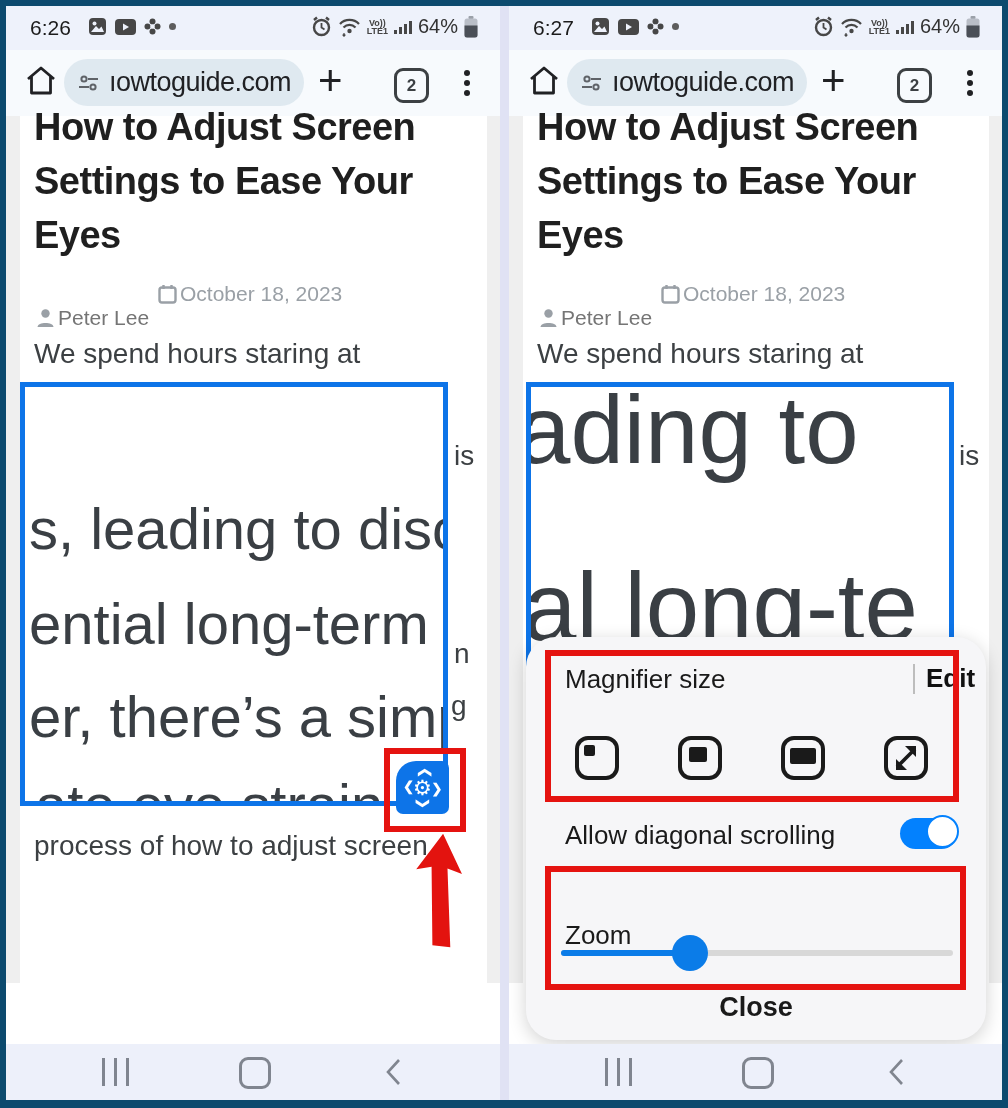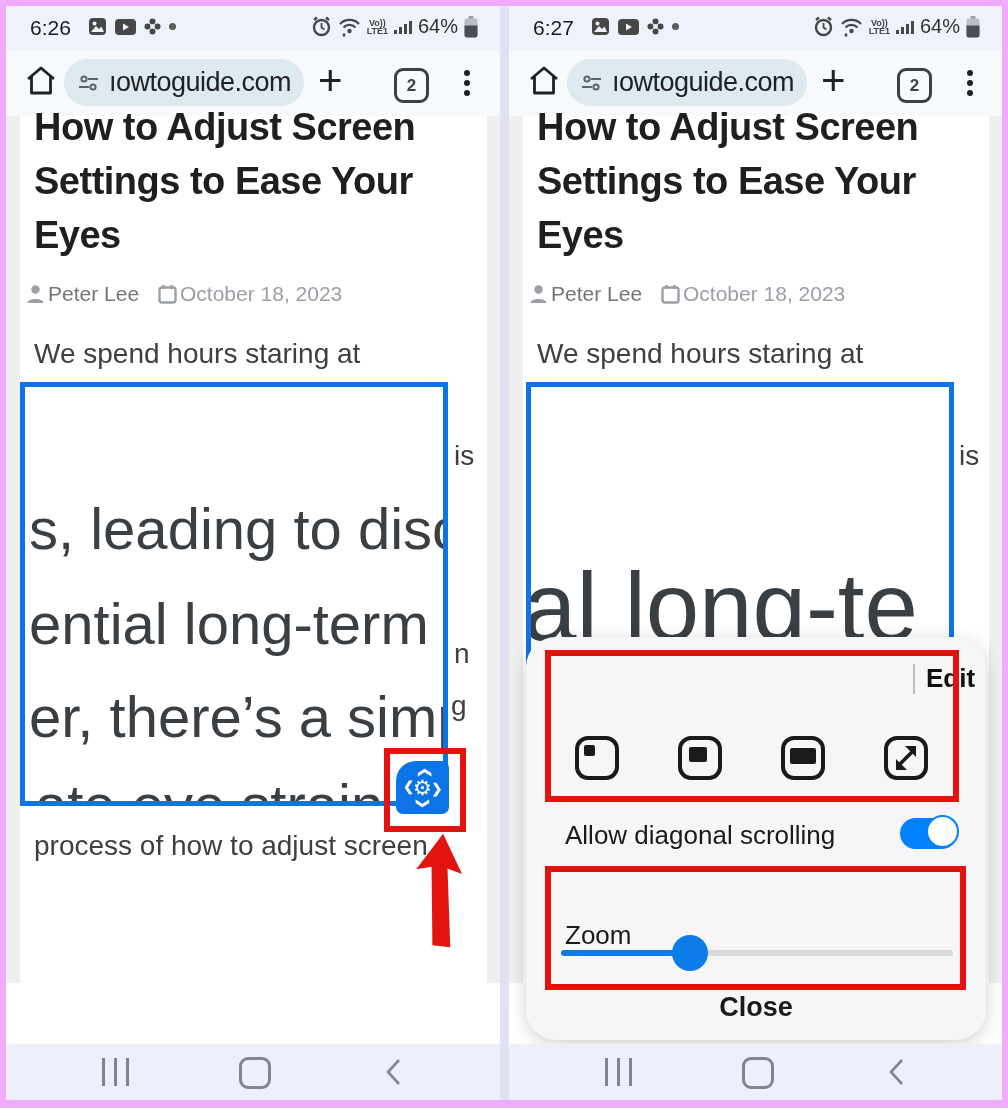--- a/index.html
+++ b/index.html
@@ -1,16 +1,16 @@
 <!DOCTYPE html>
 <html><head>
 <meta charset="utf-8">
 <style>
   html,body{margin:0;padding:0;background:#000;}
-  .canvas{position:relative;width:1008px;height:1108px;background:#f0abfc;overflow:hidden;
+  .canvas{position:relative;width:1008px;height:1108px;background:#0c4a6e;overflow:hidden;
           font-family:"Liberation Sans", sans-serif;}
   .phone{position:absolute;top:6px;height:1094px;width:493px;background:#fff;overflow:hidden;}
   .phone.left{left:6px;width:494px;}
   .phone.right{left:509px;}
   .divider{position:absolute;top:6px;left:500px;width:9px;height:1094px;background:#e0e2f4;}
 
   
   .statusbar{position:absolute;left:0;top:0;right:0;height:44px;background:#eef2fb;}
   .sb-time{position:absolute;left:24px;top:10px;font-size:21px;color:#1b1b1b;}
   .sb-lefticons{position:absolute;left:82px;top:11px;display:flex;align-items:center;gap:8px;}
@@ -30,21 +30,21 @@
            border-radius:9px;display:flex;align-items:center;justify-content:center;
            font-size:17px;font-weight:bold;color:#3c4043;}
   .kebab{position:absolute;left:458px;top:16px;width:6px;}
   .kebab i{display:block;width:6px;height:6px;border-radius:50%;background:#202124;margin:4px 0;}
 
   
   .gutter{position:absolute;top:110px;width:14px;height:867px;background:#efefef;}
   .gutter.gl{left:0;} .gutter.gr{right:0;width:13px;}
   .title-line{position:absolute;left:28px;font-size:38px;font-weight:bold;color:#1f1f1f;letter-spacing:-0.5px;}
   .meta{position:absolute;top:276px;font-size:21px;color:#8a8a8a;display:flex;align-items:center;}
-  .meta.author{left:20px;color:#757575;}
+  .meta.author{left:30px;color:#757575;margin-top:24px;}
   .meta.date{left:152px;color:#9aa0a6;}
   .intro{position:absolute;left:28px;top:332px;font-size:28px;color:#3c4043;}
   .bodyline{position:absolute;left:28px;font-size:28px;color:#3c4043;white-space:nowrap;}
   .frag{position:absolute;font-size:28px;color:#3c4043;}
 
   
   .maglens{position:absolute;border:5px solid #0d74e8;background:#fff;overflow:hidden;box-sizing:border-box;}
   .magline{position:absolute;white-space:nowrap;color:#3a3f44;}
   .phone.left .magline{font-size:58px;}
   .phone.right .magline{font-size:96px;}
@@ -381,26 +381,28 @@
             <line x1="5.5" y1="1" x2="5.5" y2="5" stroke="#9aa0a6" stroke-width="2.4"></line>
             <line x1="13.5" y1="1" x2="13.5" y2="5" stroke="#9aa0a6" stroke-width="2.4"></line>
           </svg>
         </span>
       <span>October 18, 2023</span>
     </div>
 
     <div class="intro">We spend hours staring at</div>
 
     <div class="maglens" style="left:17px;top:376px;width:428px;height:424px;">
+      <div class="magline" style="left:-14px;top:-12px;">ading to</div>
       <div class="magline" style="left:-8px;top:165px;">al long-te</div>
     </div>
     <div class="frag" style="left:450px;top:434px;">is</div>
 
     <div class="panel"></div>
 
+    <div class="panel-label" style="left:56px;top:658px;">Magnifier size</div>
     <div class="vdiv" style="left:404px;top:658px;"></div>
     <div class="panel-edit" style="left:417px;top:657px;">Edit</div>
 
     <div class="sizeicons">
       <span>
           <svg width="48" height="48" viewBox="0 0 48 48">
             <rect x="4" y="4" width="40" height="40" rx="11" fill="none" stroke="#1a1a1a" stroke-width="4"></rect>
             <rect x="11" y="11" width="11" height="11" rx="2" fill="#1a1a1a"></rect>
           </svg>
         </span>

